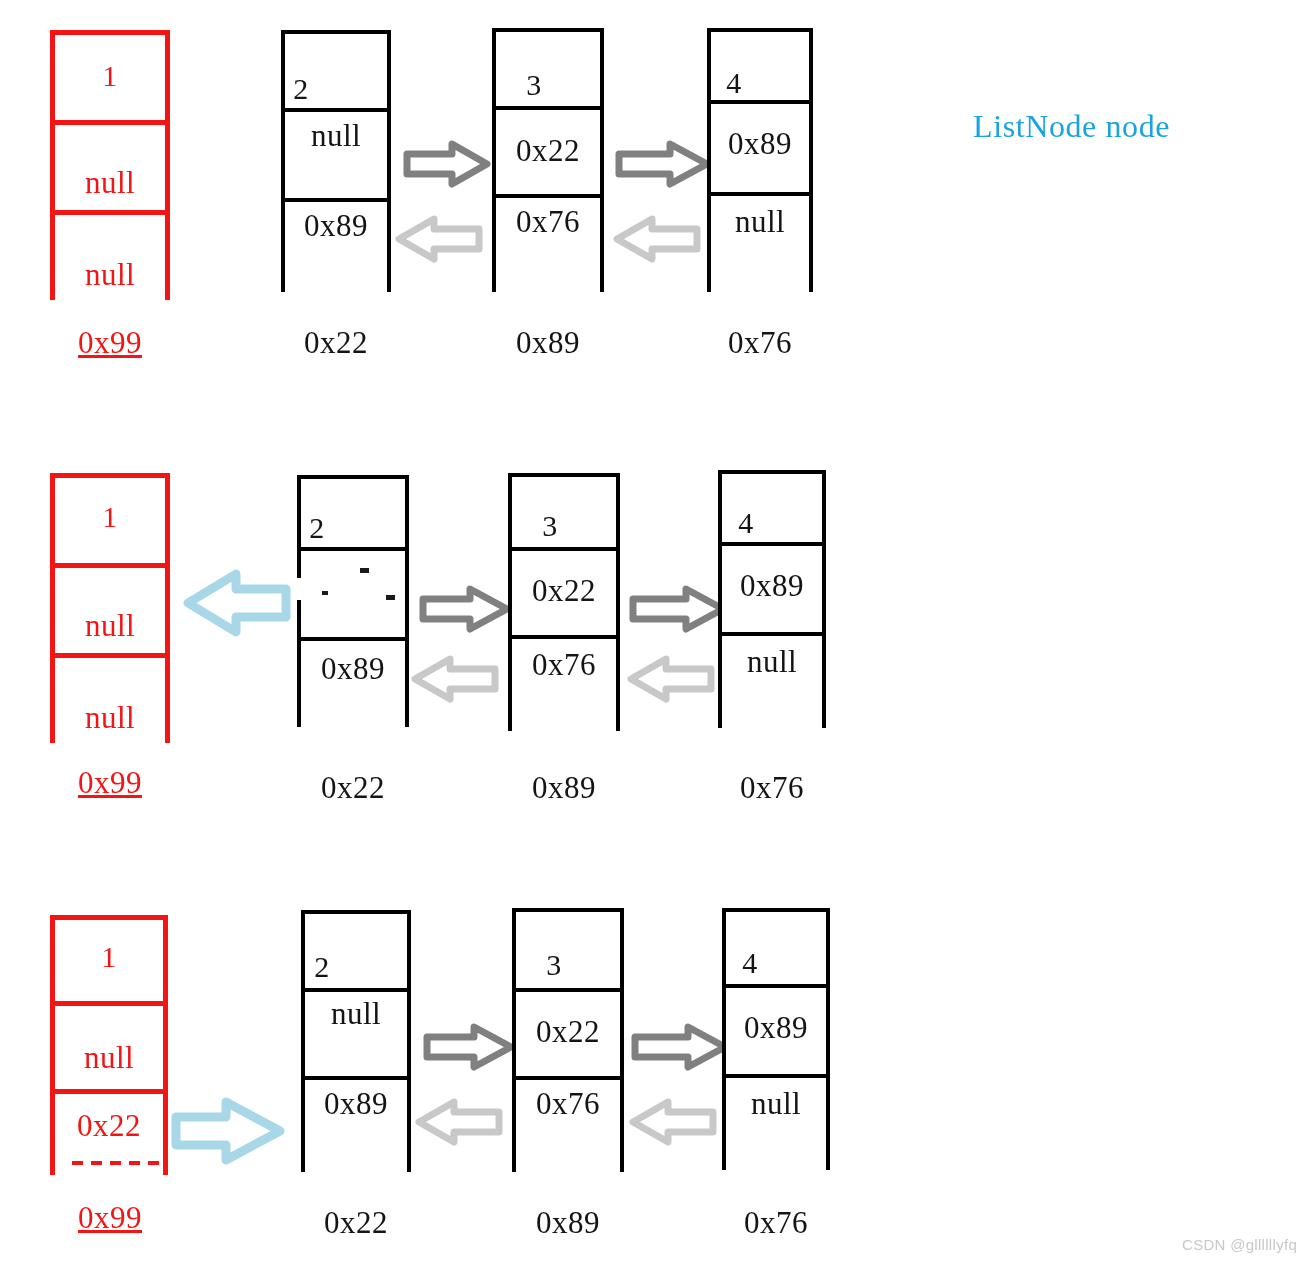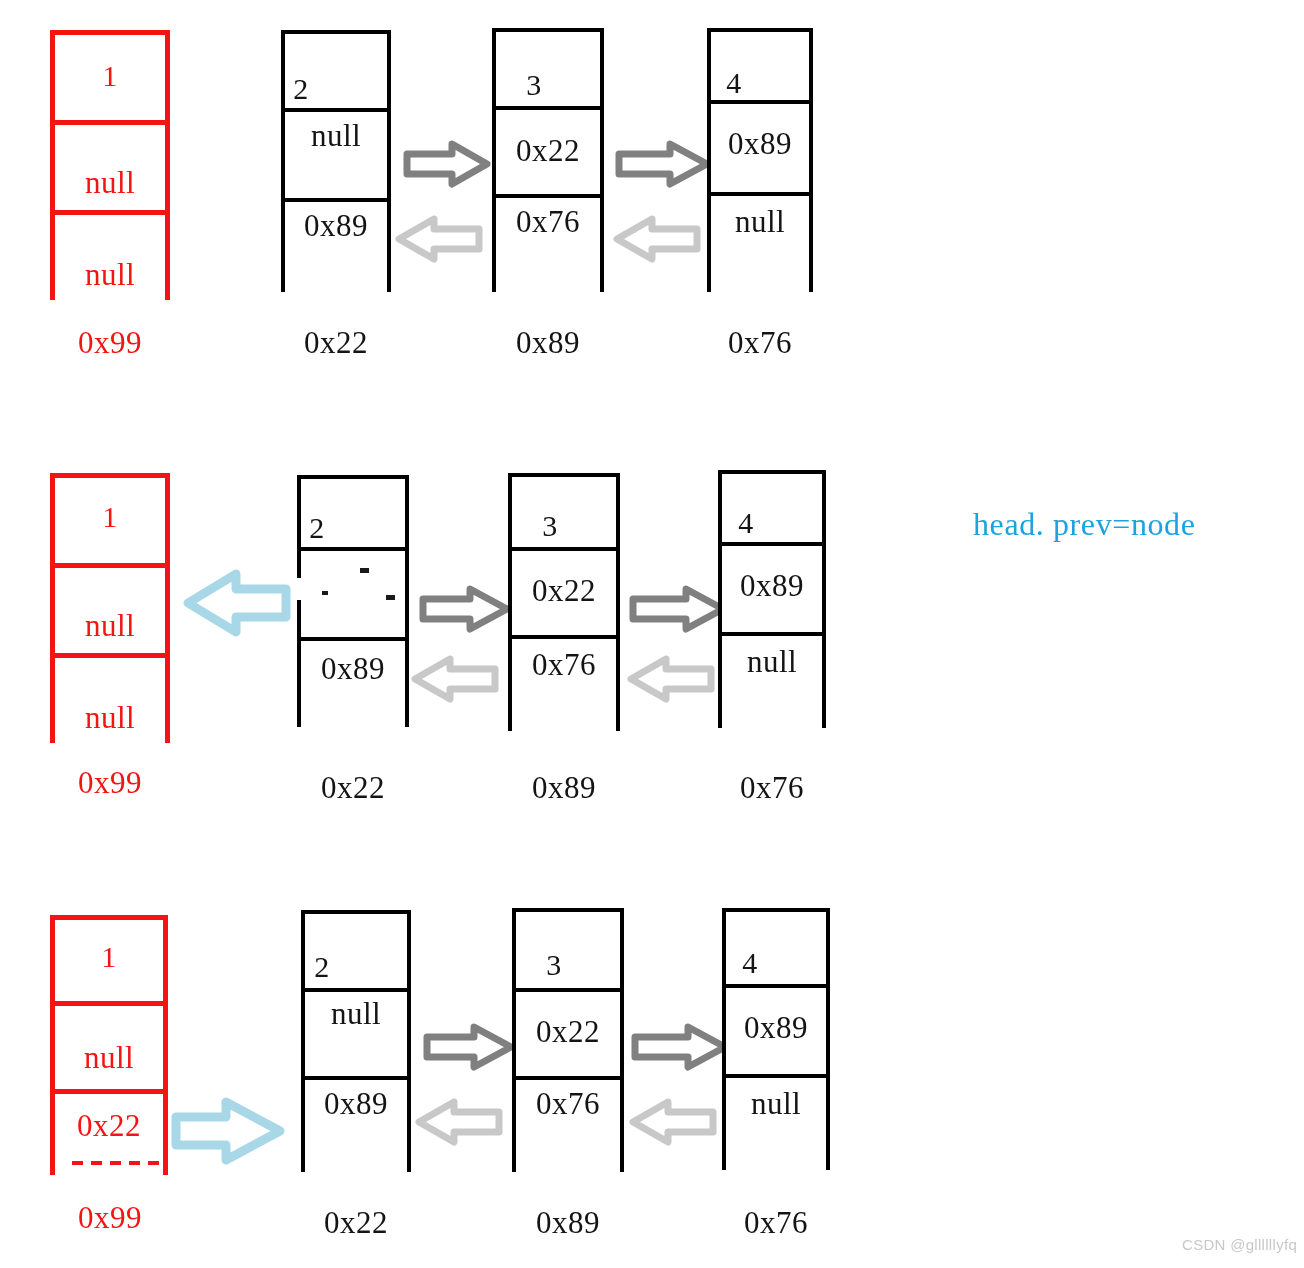--- a/index.html
+++ b/index.html
@@ -64,21 +64,21 @@
   
   .addr {
     position: absolute;
     text-align: center;
     font-family: "Liberation Serif", "DejaVu Serif", serif;
     font-size: 31px;
     color: #141414;
     white-space: nowrap;
     letter-spacing: 0.5px;
   }
-  .addr.red { color: #f41414; }
+  .addr.red { color: #f41414; text-decoration: underline; }
 
   
   .arrow {
     position: absolute;
   }
   .arrow svg { display: block; overflow: visible; }
 
   
   .annot {
     position: absolute;
@@ -193,20 +193,21 @@
     </div>
     <div class="cell" style="top:72px; height:92px;">
       <span class="cell-text" style="top:22px; font-size:31px;">0x89</span>
     </div>
     <div class="cell last" style="top:164px; height:100px;">
       <span class="cell-text" style="top:8px; font-size:31px;">null</span>
     </div>
   </div>
   <div class="addr" style="left:707px; top:325px; width:106px;">0x76</div>
 
+  <div class="annot" style="left:973px; top:104px;">ListNode node</div>
 
   <div class="node red" style="left:50px; top:473px; width:120px; height:270px;">
     <div class="cell" style="top:0; height:90px;">
       <span class="cell-text" style="top:22px; font-size:30px;">1</span>
     </div>
     <div class="cell" style="top:90px; height:90px;">
       <span class="cell-text" style="top:40px; font-size:31px;">null</span>
     </div>
     <div class="cell last" style="top:180px; height:90px;">
       <span class="cell-text" style="top:42px; font-size:31px;">null</span>
@@ -282,21 +283,20 @@
     </div>
     <div class="cell" style="top:72px; height:90px;">
       <span class="cell-text" style="top:22px; font-size:31px;">0x89</span>
     </div>
     <div class="cell last" style="top:162px; height:96px;">
       <span class="cell-text" style="top:8px; font-size:31px;">null</span>
     </div>
   </div>
   <div class="addr" style="left:718px; top:770px; width:108px;">0x76</div>
 
-  <div class="annot" style="left:973px; top:502px;">head. prev=node</div>
 
   <div class="node red" style="left:50px; top:915px; width:118px; height:260px;">
     <div class="cell" style="top:0; height:86px;">
       <span class="cell-text" style="top:20px; font-size:30px;">1</span>
     </div>
     <div class="cell" style="top:86px; height:88px;">
       <span class="cell-text" style="top:34px; font-size:31px;">null</span>
     </div>
     <div class="cell last" style="top:174px; height:86px;">
       <span class="cell-text" style="top:14px; font-size:31px;">0x22</span>

